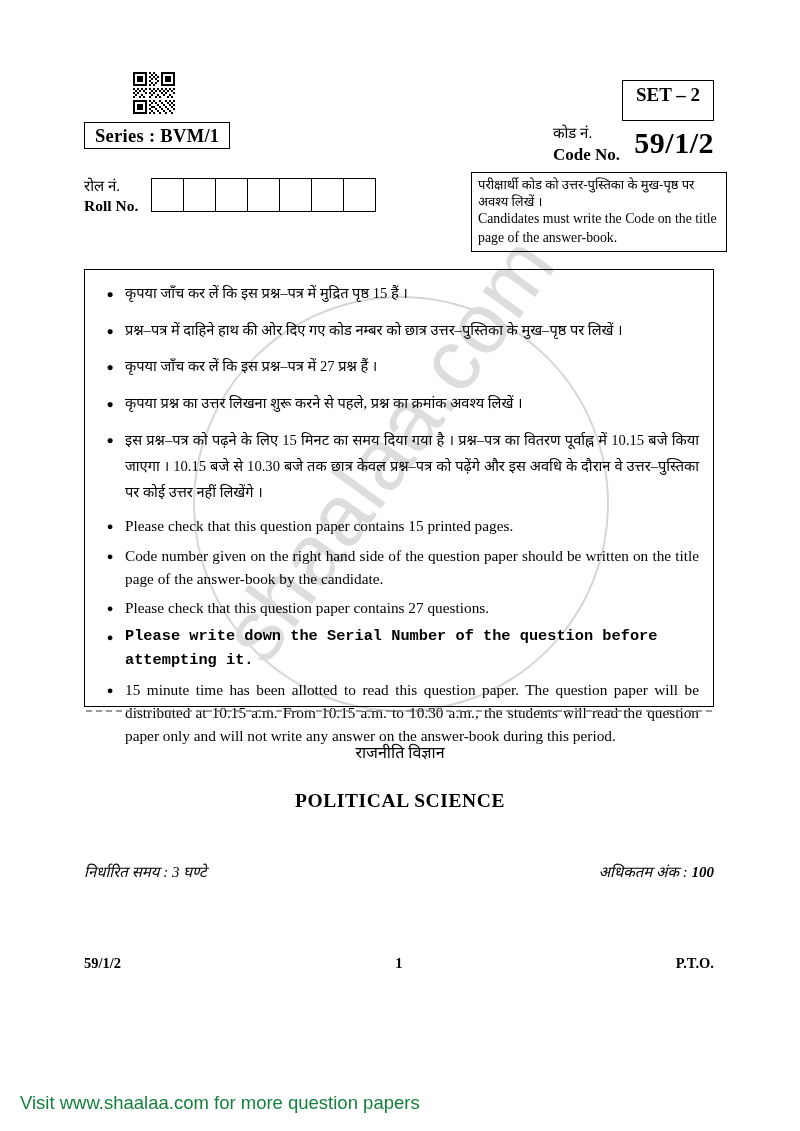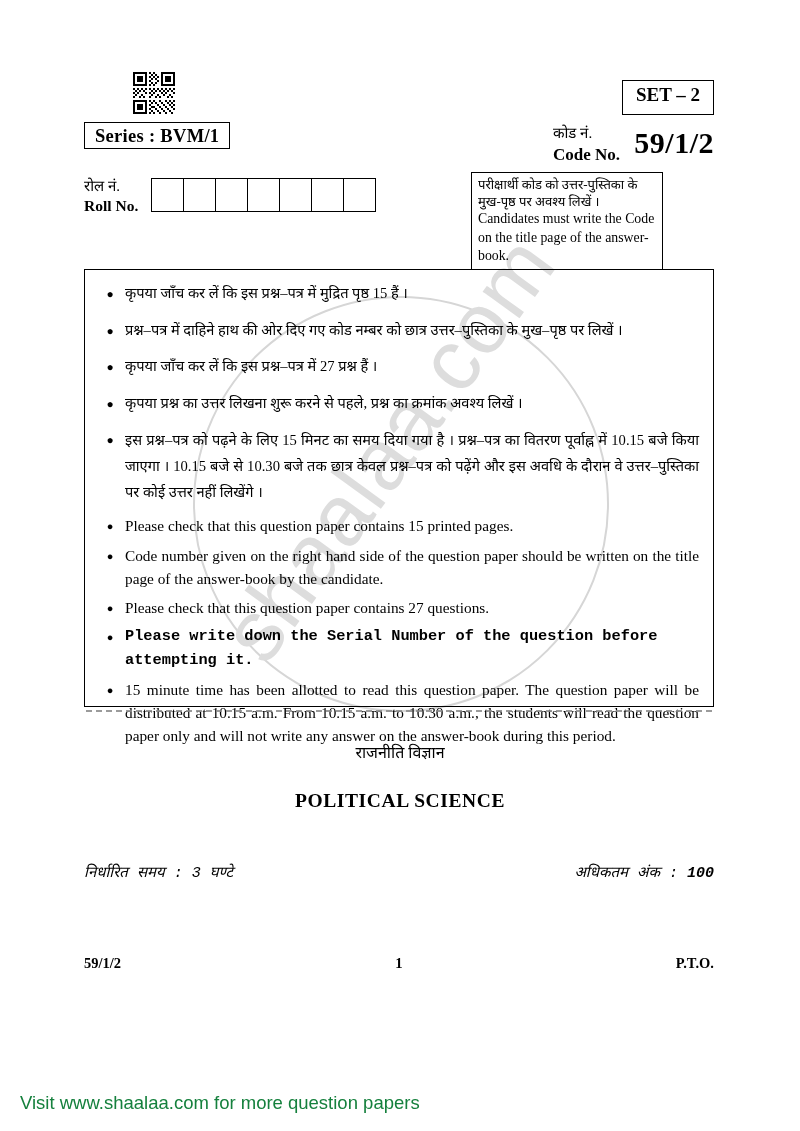--- a/index.html
+++ b/index.html
@@ -100,21 +100,21 @@
     height: 32px;
     border-right: 1.4px solid #000;
   }
   #rollno-boxes .cell:last-child { border-right: none; }
 
   #set-box {
     position: absolute;
     right: 86px;
     top: 80px;
     border: 1.6px solid #000;
-    padding: 3px 13px 8px 13px;
+    padding: 3px 13px 14px 13px;
     font-weight: bold;
     font-size: 19px;
     white-space: nowrap;
   }
   #code-label {
     position: absolute;
     right: 180px;
     top: 124px;
     text-align: left;
     line-height: 1.3;
@@ -127,21 +127,21 @@
     top: 126px;
     font-weight: bold;
     font-size: 30px;
     letter-spacing: 0.5px;
   }
 
   #code-note {
     position: absolute;
     left: 471px;
     top: 172px;
-    width: 192px;
+    width: 256px;
     box-sizing: border-box;
     border: 1.4px solid #000;
     padding: 3px 5px 4px 6px;
     font-size: 13.4px;
     line-height: 1.32;
   }
   #code-note .hi { font-size: 13px; }
   #code-note .en { font-size: 13.8px; }
 
   
@@ -218,21 +218,21 @@
   
   .meta-row {
     position: absolute;
     left: 84px;
     width: 630px;
     display: flex;
     justify-content: space-between;
     font-style: italic;
     font-size: 15px;
   }
-  #meta-hi { top: 861px; font-family: Liberation Mono, monospace; }
+  #meta-hi { top: 861px; }
   #meta-en { top: 895px; font-size: 15px; }
   .meta-row b { font-weight: bold; }
 
   
   #footer {
     position: absolute;
     left: 84px;
     top: 955px;
     width: 630px;
     display: flex;

